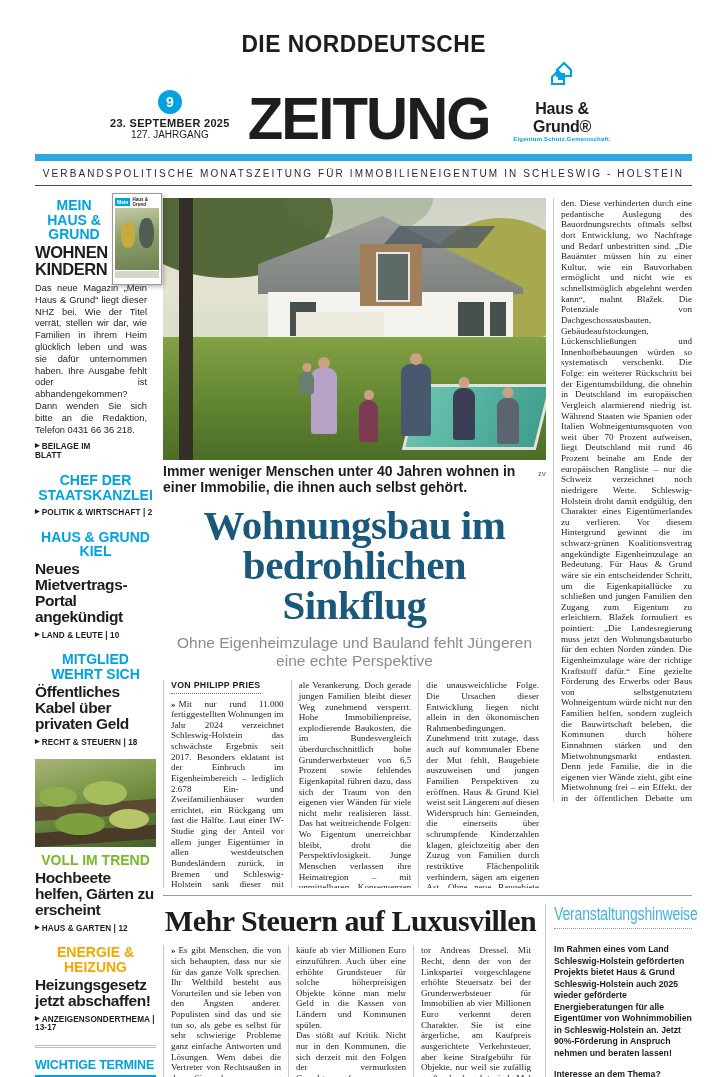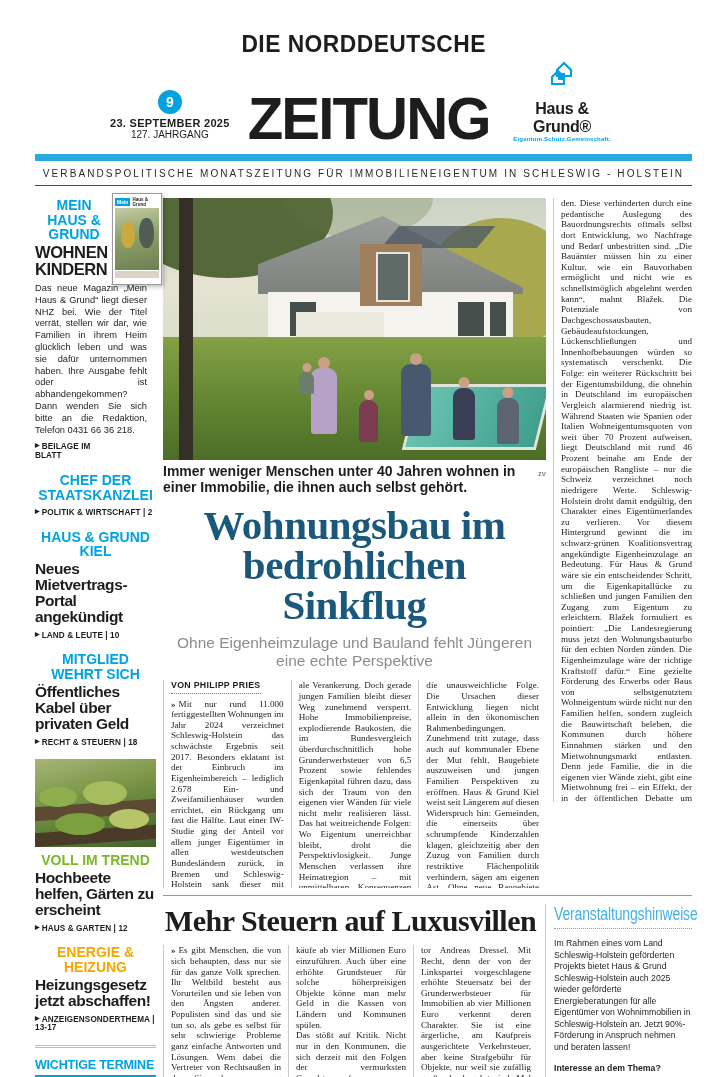--- a/index.html
+++ b/index.html
@@ -81,21 +81,21 @@
   
   .bottom{display:flex;border-top:1px solid #9a9a9a;margin-top:7px;padding-top:8px;}
   .bottom-left{flex:1;min-width:0;}
   .b-headline{font-family:"Liberation Serif",serif;font-size:30px;font-weight:700;text-align:center;letter-spacing:-.5px;line-height:1;}
   .b-subhead{text-align:center;font-size:13.5px;color:#8c8c8c;margin-top:6px;}
   .b-cols{display:flex;margin-top:9px;height:194px;overflow:hidden;}
   
   .events{width:138px;flex:none;border-left:1px solid #c9c9c9;margin-left:7px;padding-left:8px;}
   .ev-h{font-size:17.5px;color:#45b2e2;white-space:nowrap;display:inline-block;transform:scaleX(.8);transform-origin:left;font-weight:400;letter-spacing:-.2px;}
   .ev-rule{border-top:1px dotted #9a9a9a;margin-top:3px;}
-  .ev-intro{font-weight:400;font-size:8.7px;line-height:1.32;margin-top:9px;}
+  .ev-intro{font-weight:700;font-size:8.7px;line-height:1.32;margin-top:15px;}
   .ev-q{font-weight:700;font-size:8.7px;margin-top:10px;}
 </style>
 </head>
 <body>
 
 <div class="page">
 
   <header class="masthead">
     <div class="mh-overline">DIE NORDDEUTSCHE</div>
     <div class="mh-row3">

